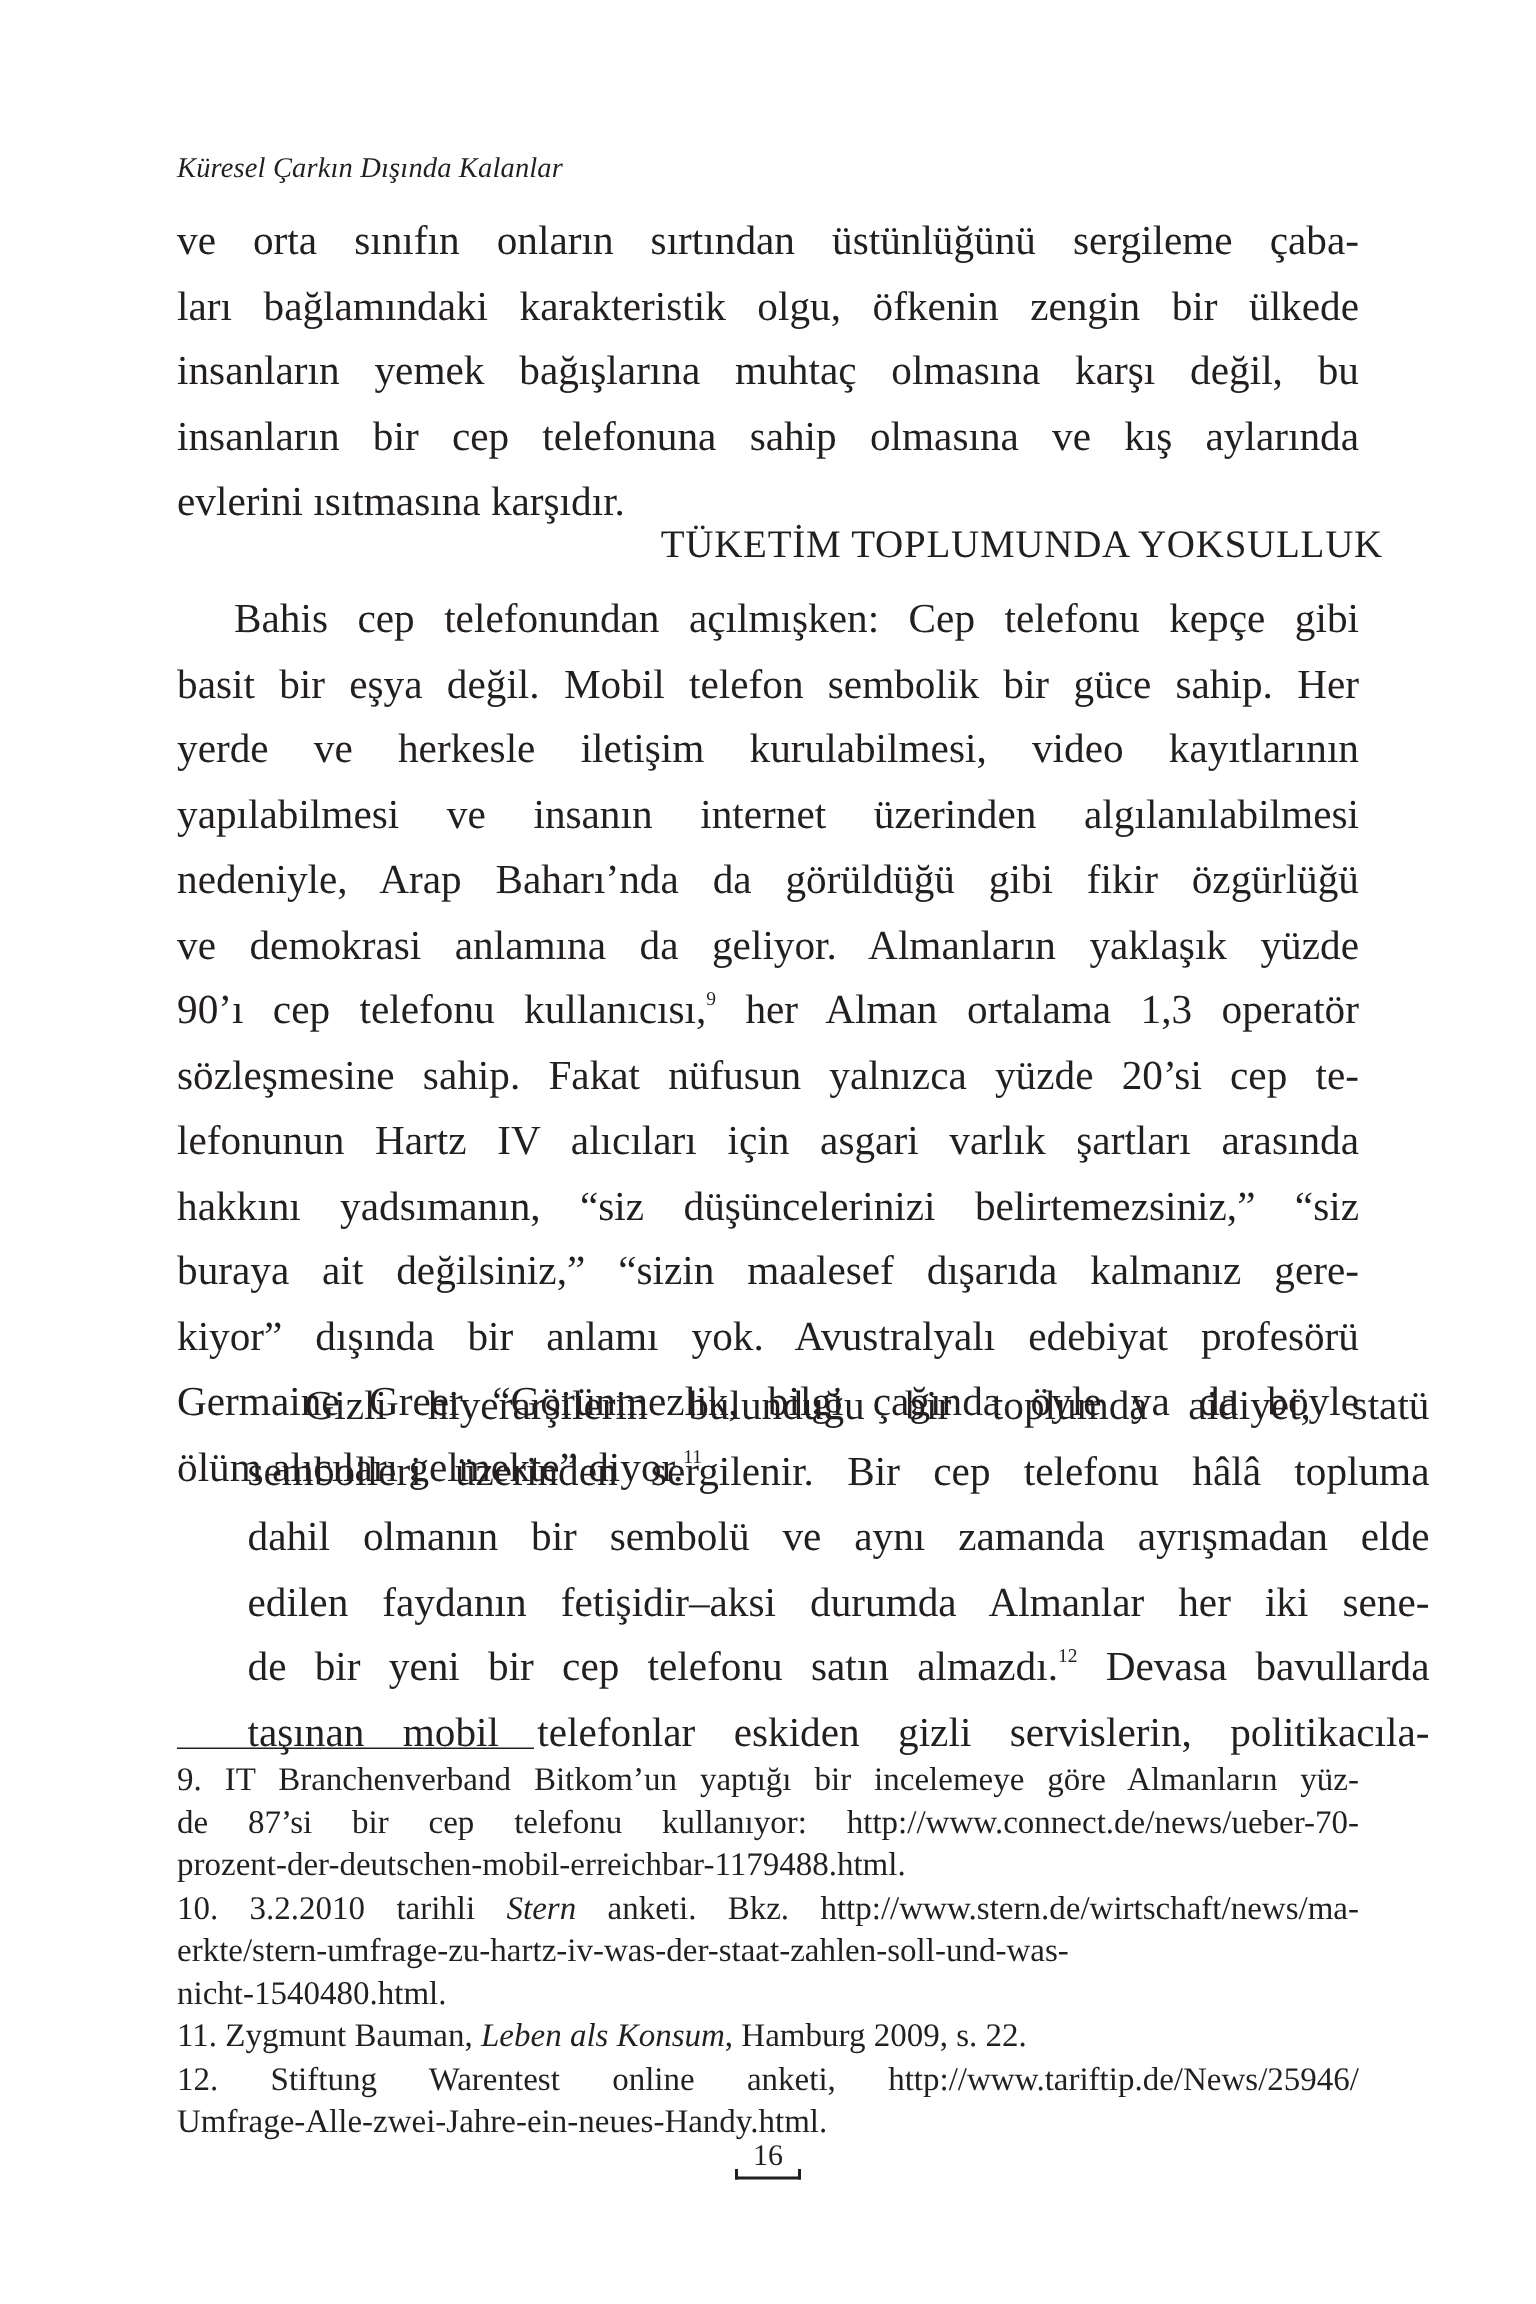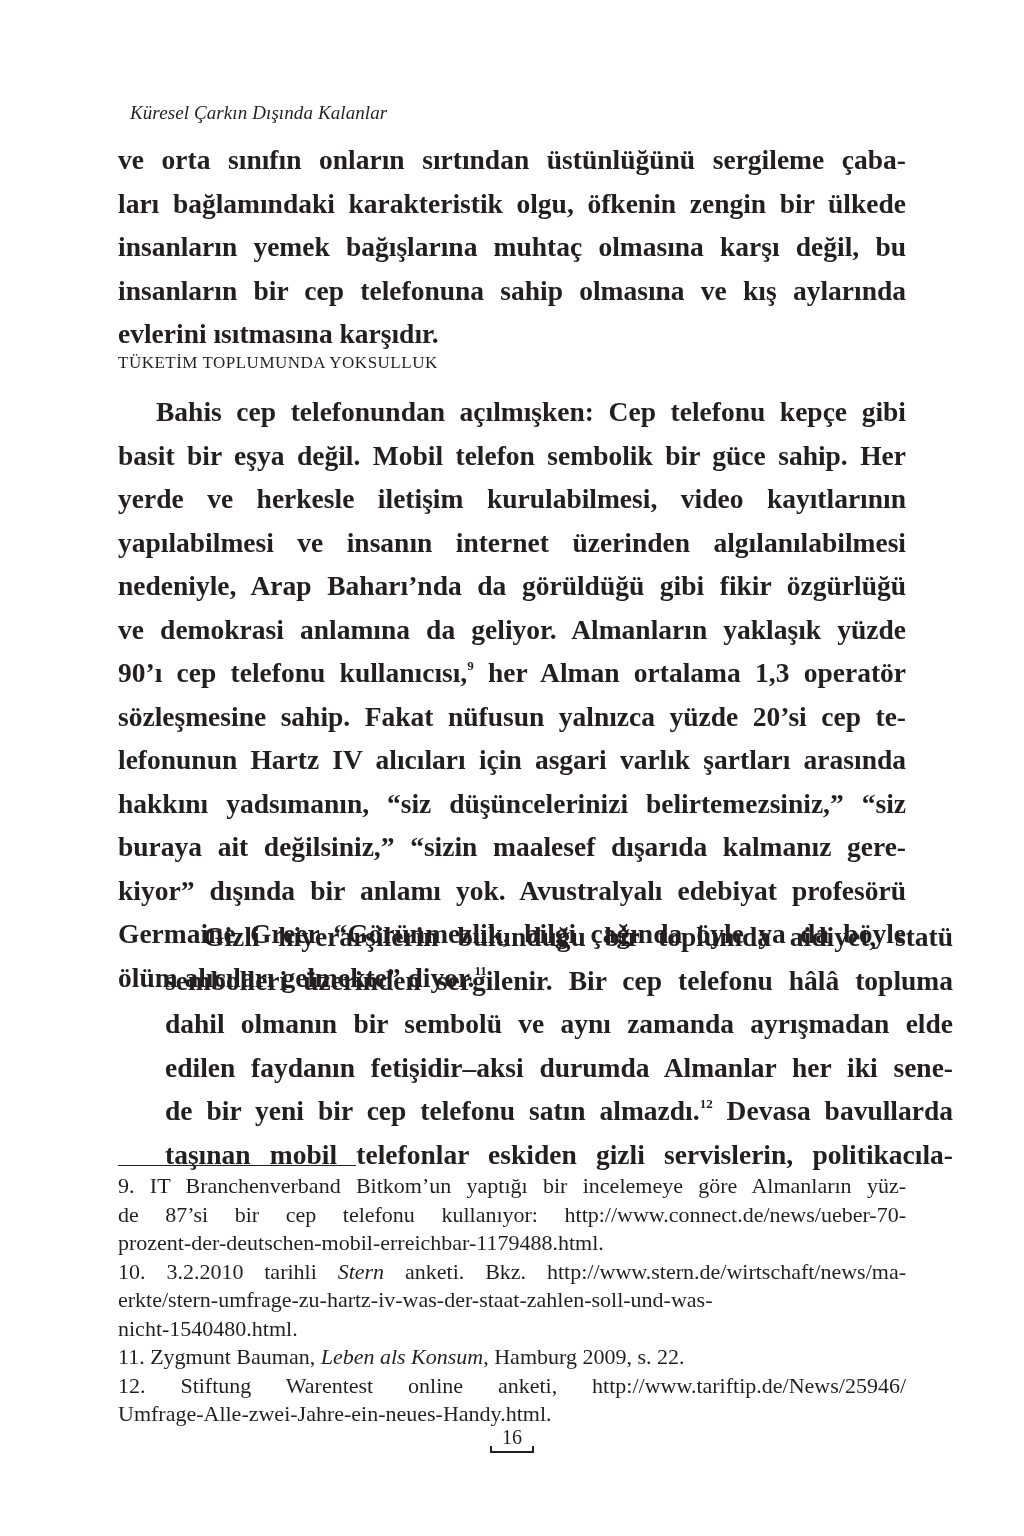--- a/index.html
+++ b/index.html
@@ -1,24 +1,24 @@
 <!DOCTYPE html>
 <html><head>
 <meta charset="utf-8">
 <style>
   html, body { margin: 0; padding: 0; background: #ffffff; }
   body { width: 1024px; height: 1536px; position: relative; overflow: hidden; color: #231f20; font-family: "Liberation Serif", "DejaVu Serif", serif; }
   .page { position: absolute; left: 118px; top: 0; width: 788px; }
-  .running-head { position: absolute; left: 12px; top: 100px; font-style: italic; font-size: 19px; line-height: 26px; letter-spacing: 0.1px; }
+  .running-head { position: absolute; left: 0; top: 100px; font-style: italic; font-size: 19px; line-height: 26px; letter-spacing: 0.1px; }
   .body-text { position: absolute; left: 0; width: 788px; font-size: 27.5px; line-height: 43.5px; text-align: justify; }
-  .body-text .line { display: block; text-align: justify; text-align-last: justify; white-space: nowrap; height: 43.5px; font-weight: bold; }
+  .body-text .line { display: block; text-align: justify; text-align-last: justify; white-space: nowrap; height: 43.5px; }
   .body-text .line.last { text-align-last: left; }
   .body-text .line.indent { padding-left: 38px; }
   .p1 { top: 138px; }
-  .heading { position: absolute; left: 0; top: 346px; width: 788px; text-align: left; font-size: 17px; line-height: 34px; letter-spacing: 0.5px; }
+  .heading { position: absolute; left: 16px; top: 346px; width: 788px; text-align: right; font-size: 26px; line-height: 34px; letter-spacing: 0.5px; }
   .p2 { top: 390px; }
   .p3 { top: 915px; margin-left: 47px; }
   sup { font-size: 13px; vertical-align: 12px; line-height: 0; }
   .rule { position: absolute; left: 0; top: 1165px; width: 238px; height: 1px; background: #231f20; }
   .footnotes { position: absolute; left: 0; top: 1172px; width: 788px; font-size: 22px; line-height: 28.5px; }
   .footnotes .line { display: block; white-space: nowrap; text-align: justify; text-align-last: justify; height: 28.5px; }
   .footnotes .line.last { text-align-last: left; }
   .footnotes i { }
   .page-number { position: absolute; left: 0; top: 1425px; width: 788px; text-align: center; font-size: 20px; line-height: 24px; }
   .page-number .num { display: inline-block; position: relative; padding: 0 12px; }

